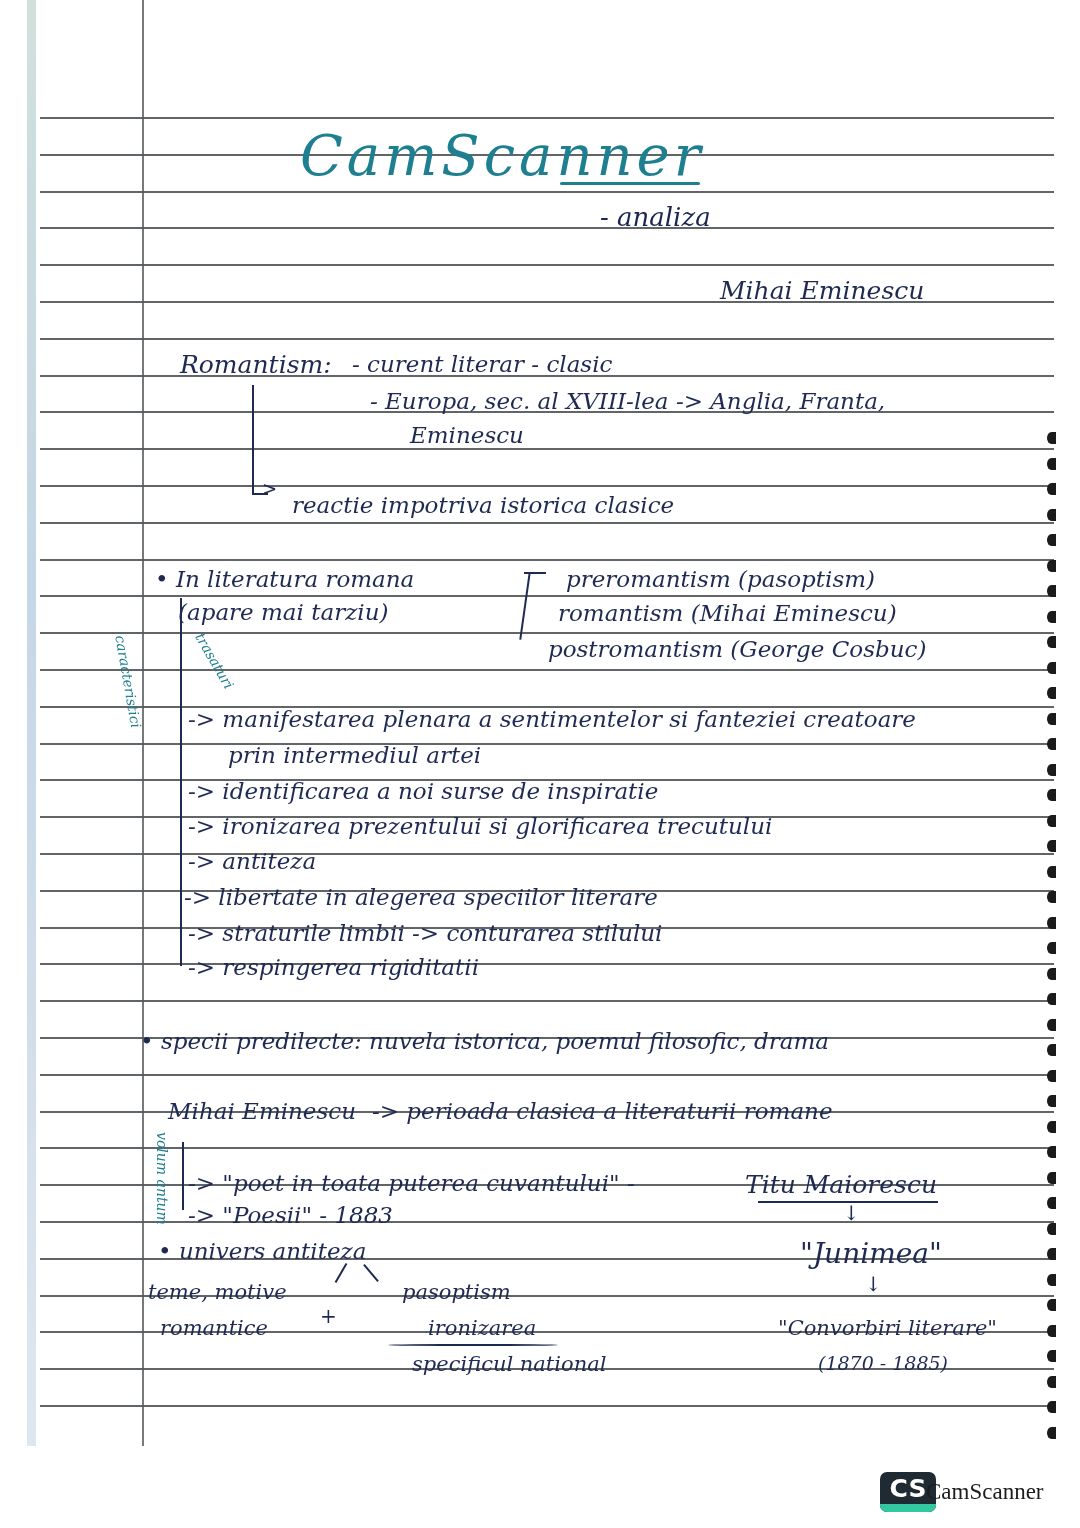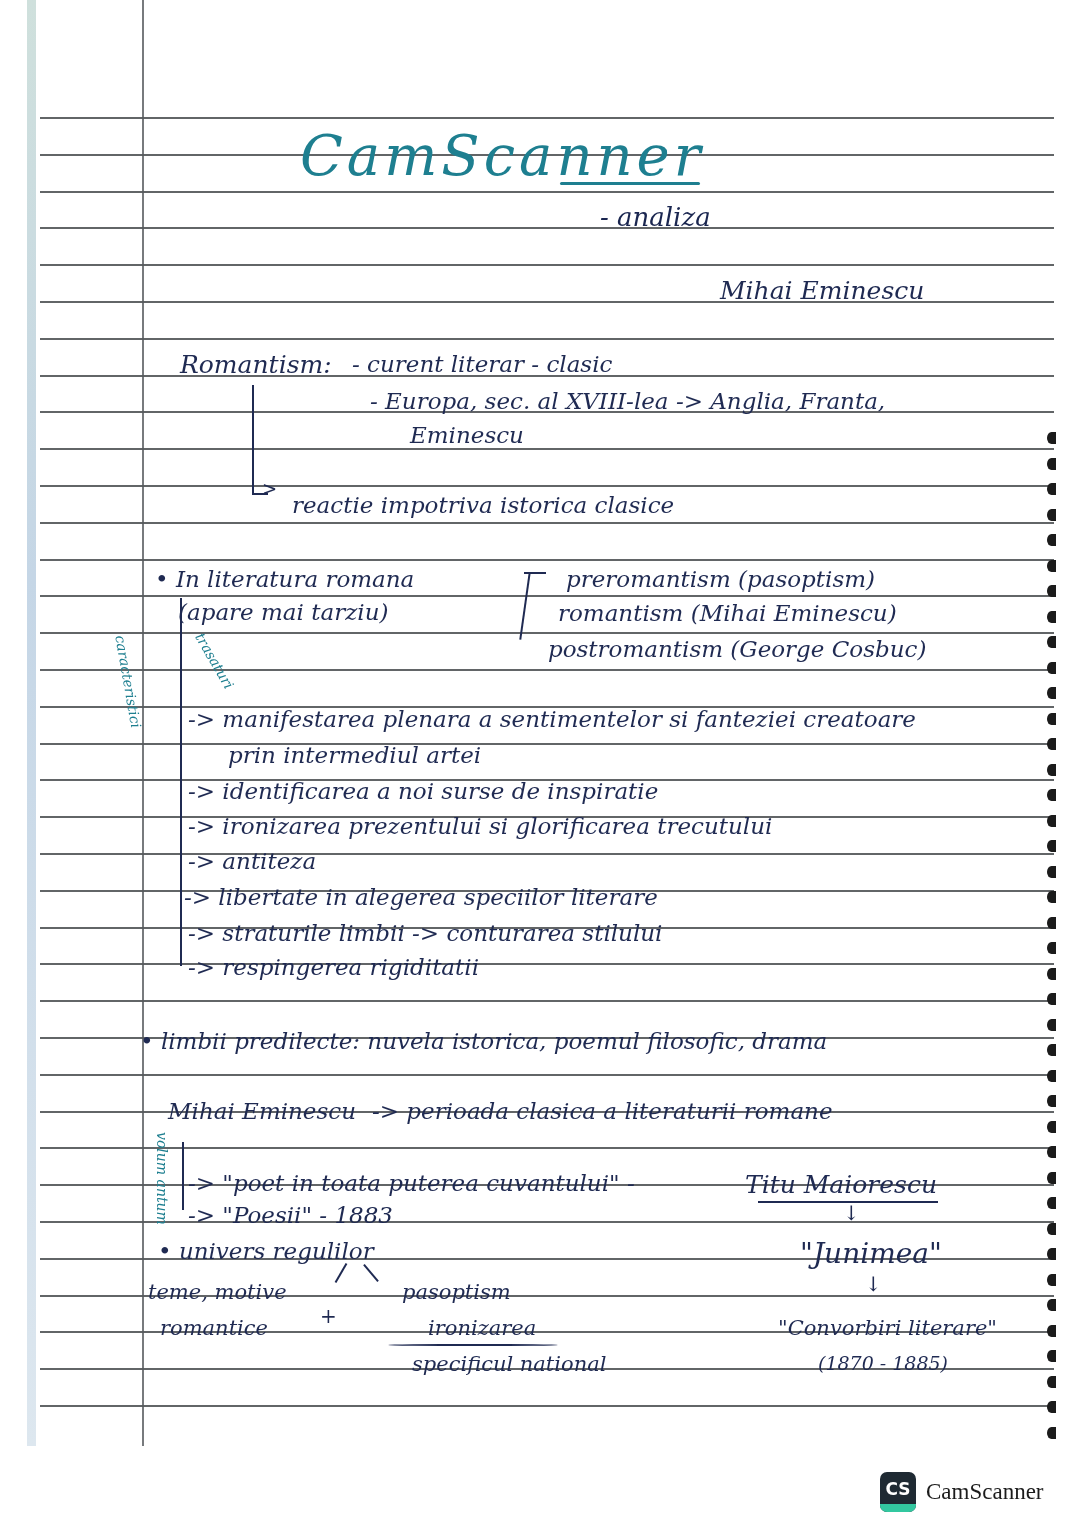--- a/index.html
+++ b/index.html
@@ -32,22 +32,22 @@
   }
   .sub { font-size:26px; color:#1a2650; }
   .ul { text-underline-offset:5px; }
   .rot {
     position:absolute; white-space:nowrap; color:#1e7f90; font-style:italic; font-size:14px;
     font-family:"DejaVu Serif", serif; transform-origin:left top;
   }
   .bracket { position:absolute; border-left:2px solid #1f2a52; }
   .stroke { position:absolute; background:#1f2a52; }
   .cs-logo {
-    position:absolute; left:880px; top:1472px; width:36px; height:40px; border-radius:7px; background:#1f2a33; overflow:hidden;
-    color:#fff; font-family:"DejaVu Sans", sans-serif; font-weight:bold; font-size:17px; text-align:center; line-height:34px;
+    position:absolute; left:880px; top:1472px; width:56px; height:40px; border-radius:7px; background:#1f2a33; overflow:hidden;
+    color:#fff; font-family:"DejaVu Sans", sans-serif; font-weight:bold; font-size:25px; text-align:center; line-height:34px;
   }
   .cs-logo .bar { position:absolute; left:0; bottom:0; width:100%; height:8px; background:#33c8a0; }
   .cs-text {
     position:absolute; left:926px; top:1479px; font-family:"Liberation Serif", serif; font-size:23px; color:#1c1c1c;
   }
 </style>
 </head>
 <body>
 
 <div class="edge-strip"></div>
@@ -162,37 +162,37 @@
 
 <div class="hw" style="left:188px;top:708px;">-&gt; manifestarea plenara a sentimentelor si fanteziei creatoare</div>
 <div class="hw" style="left:228px;top:744px;">prin intermediul artei</div>
 <div class="hw" style="left:188px;top:780px;">-&gt; identificarea a noi surse de inspiratie</div>
 <div class="hw" style="left:188px;top:815px;">-&gt; ironizarea prezentului si glorificarea trecutului</div>
 <div class="hw" style="left:188px;top:850px;">-&gt; antiteza</div>
 <div class="hw" style="left:184px;top:886px;">-&gt; libertate in alegerea speciilor literare</div>
 <div class="hw" style="left:188px;top:922px;">-&gt; straturile limbii  -&gt;  conturarea stilului</div>
 <div class="hw" style="left:188px;top:956px;">-&gt; respingerea rigiditatii</div>
 
-<div class="hw" style="left:140px;top:1030px;">• limbii predilecte: nuvela istorica, poemul filosofic, drama</div>
+<div class="hw" style="left:140px;top:1030px;">• specii predilecte: nuvela istorica, poemul filosofic, drama</div>
 
 <div class="hw ul" style="left:168px;top:1100px;">Mihai Eminescu</div>
 <div class="hw" style="left:372px;top:1100px;">-&gt; perioada clasica a literaturii romane</div>
 <div class="rot" style="left:170px;top:1132px;transform:rotate(90deg);">volum antum</div>
 <div class="bracket" style="left:182px;top:1142px;height:68px;"></div>
 <div class="hw" style="left:188px;top:1172px;">-&gt; "poet in toata puterea cuvantului" -</div>
 <div class="hw" style="left:745px;top:1172px;font-size:25px;">Titu Maiorescu</div>
 <div class="stroke" style="left:758px;top:1201px;width:180px;height:2px;"></div>
 <div class="hw" style="left:188px;top:1204px;">-&gt; "Poesii" - 1883</div>
 <div class="hw" style="left:843px;top:1203px;font-size:20px;">↓</div>
 <div class="hw" style="left:800px;top:1240px;font-size:28px;">"Junimea"</div>
 <div class="hw" style="left:865px;top:1274px;font-size:20px;">↓</div>
 <div class="hw" style="left:778px;top:1318px;font-size:21px;">"Convorbiri literare"</div>
 <div class="hw" style="left:818px;top:1354px;font-size:19px;">(1870 - 1885)</div>
 
-<div class="hw" style="left:158px;top:1240px;">• univers regulilor</div>
+<div class="hw" style="left:158px;top:1240px;">• univers antiteza</div>
 <div class="stroke" style="left:340px;top:1262px;width:2px;height:22px;transform:rotate(30deg);"></div>
 <div class="stroke" style="left:370px;top:1262px;width:2px;height:22px;transform:rotate(-40deg);"></div>
 <div class="hw" style="left:148px;top:1282px;font-size:21px;">teme, motive</div>
 <div class="hw" style="left:160px;top:1318px;font-size:21px;">romantice</div>
 <div class="hw" style="left:320px;top:1306px;font-size:20px;">+</div>
 <div class="hw" style="left:402px;top:1282px;font-size:21px;">pasoptism</div>
 <div class="hw" style="left:428px;top:1318px;font-size:21px;">ironizarea</div>
 <div class="stroke" style="left:388px;top:1344px;width:170px;height:2px;border-radius:50%;"></div>
 <div class="hw" style="left:412px;top:1354px;font-size:21px;">specificul national</div>
 

